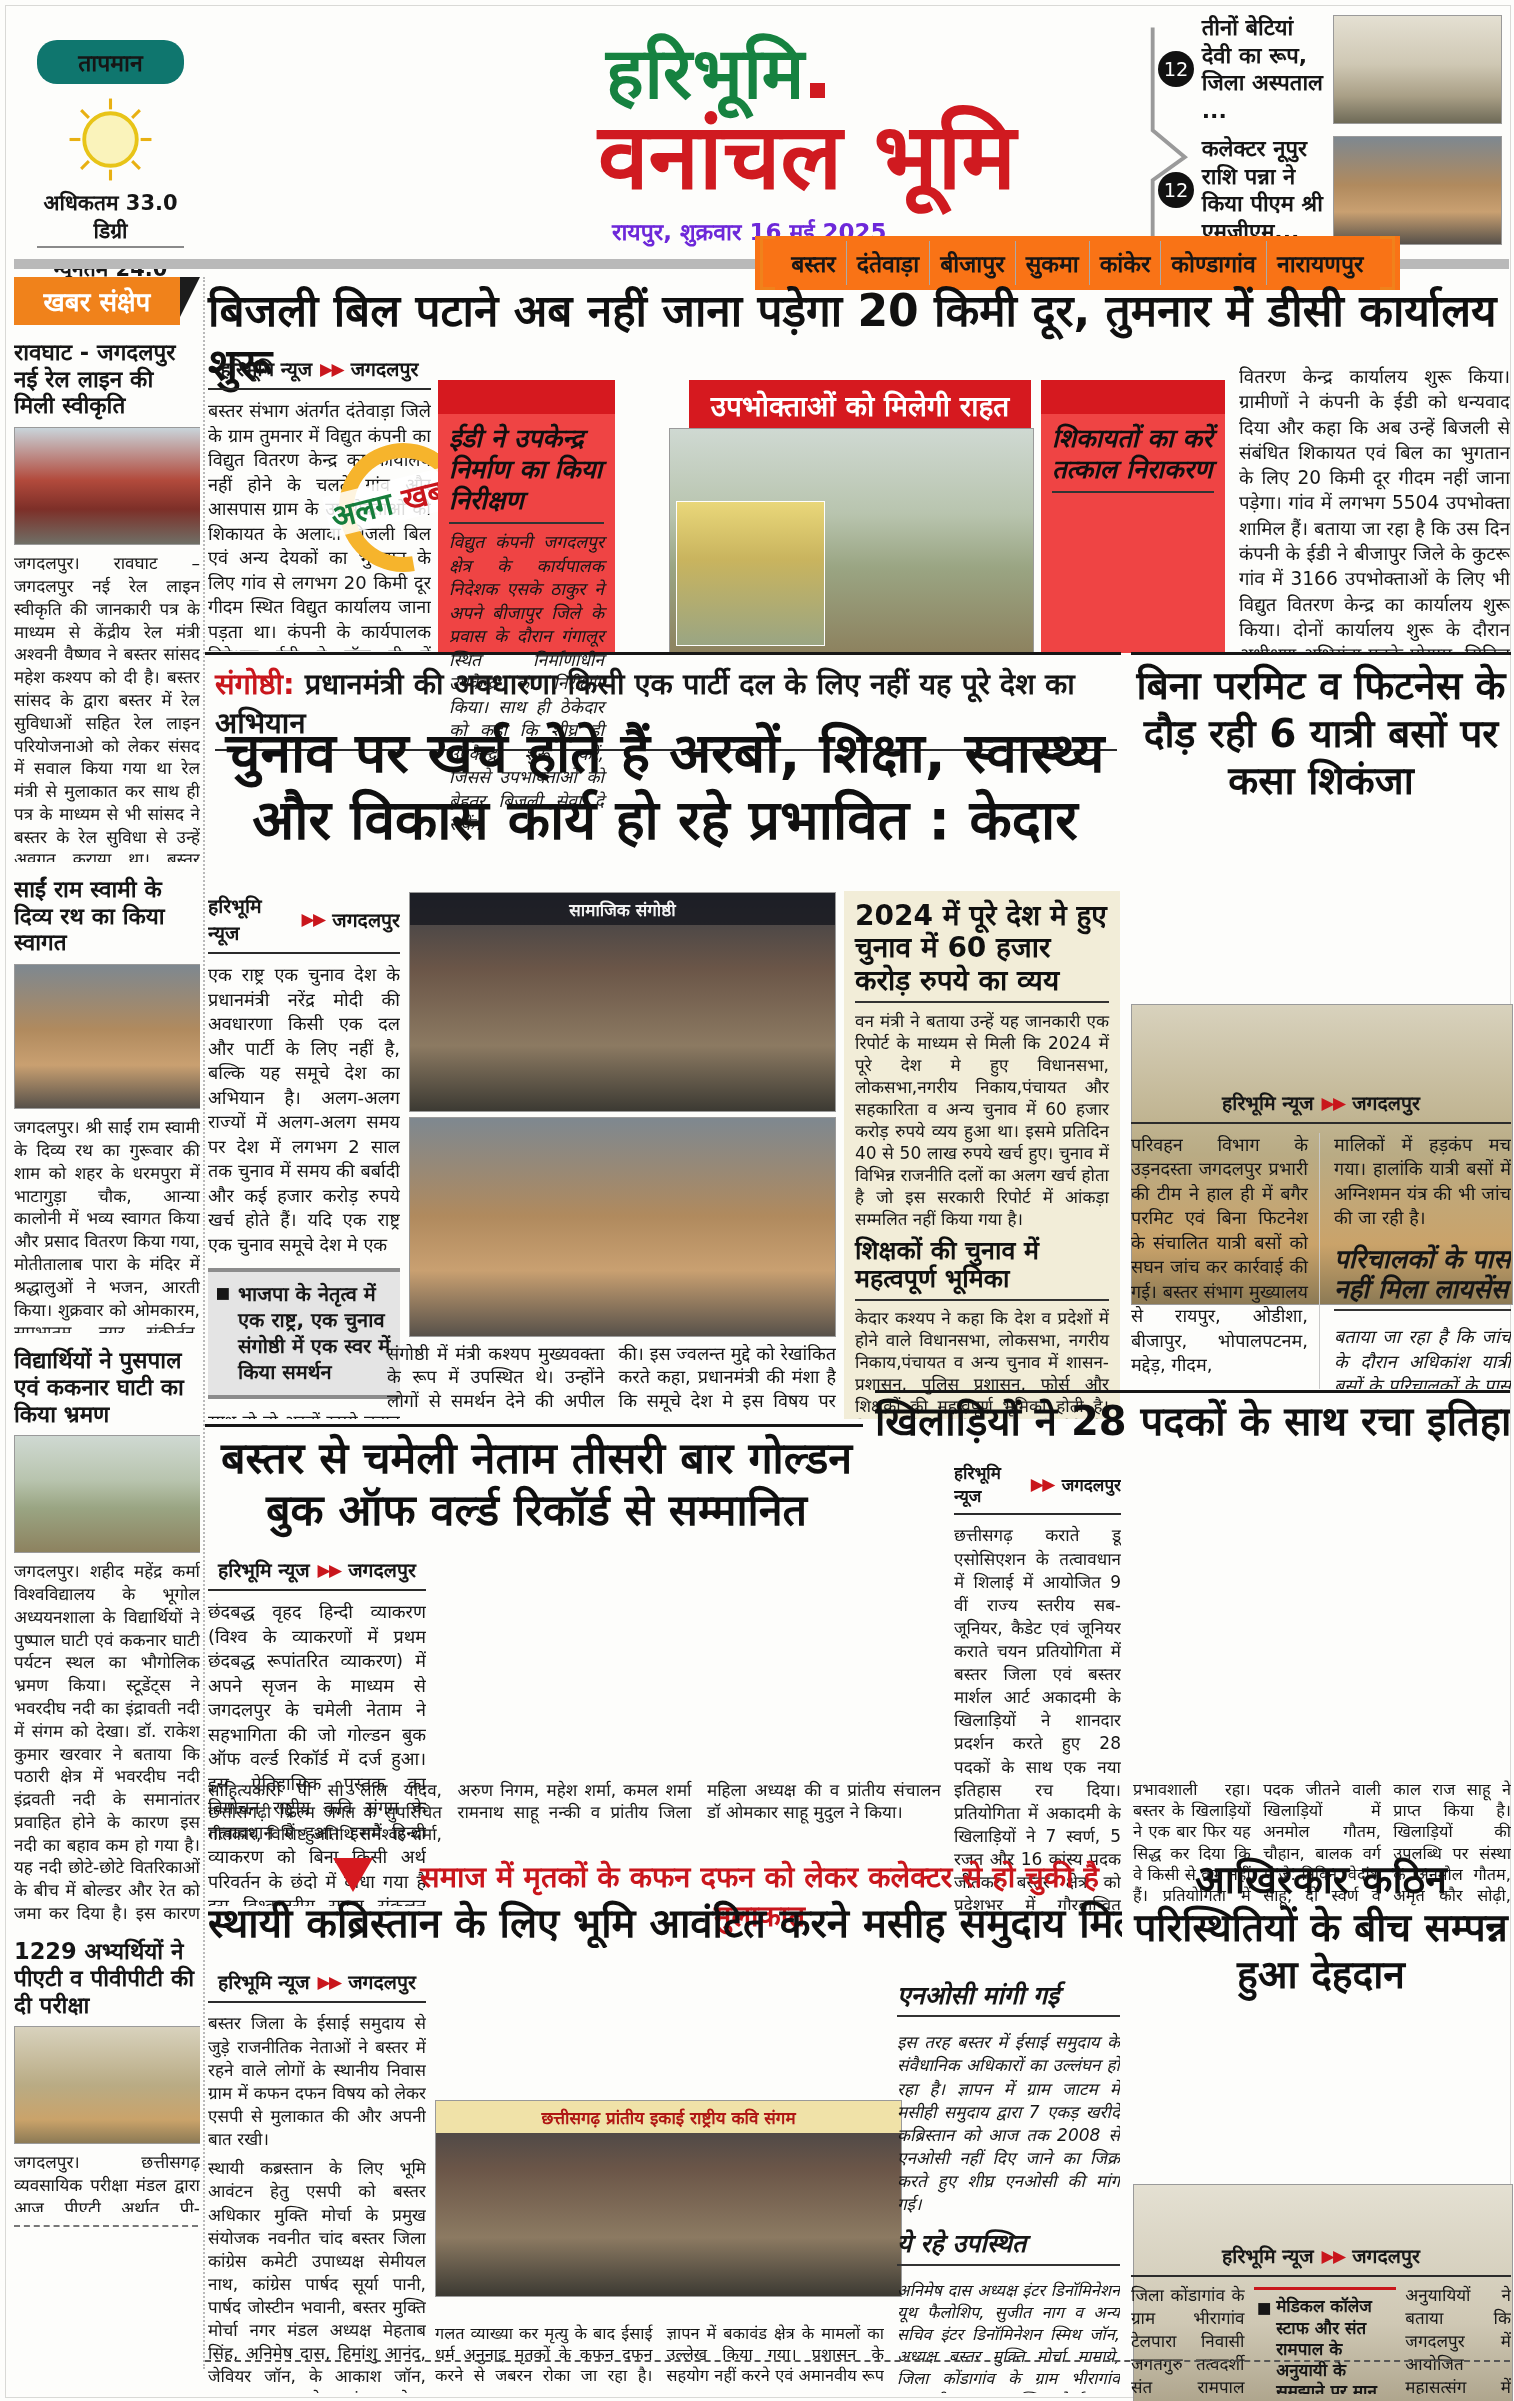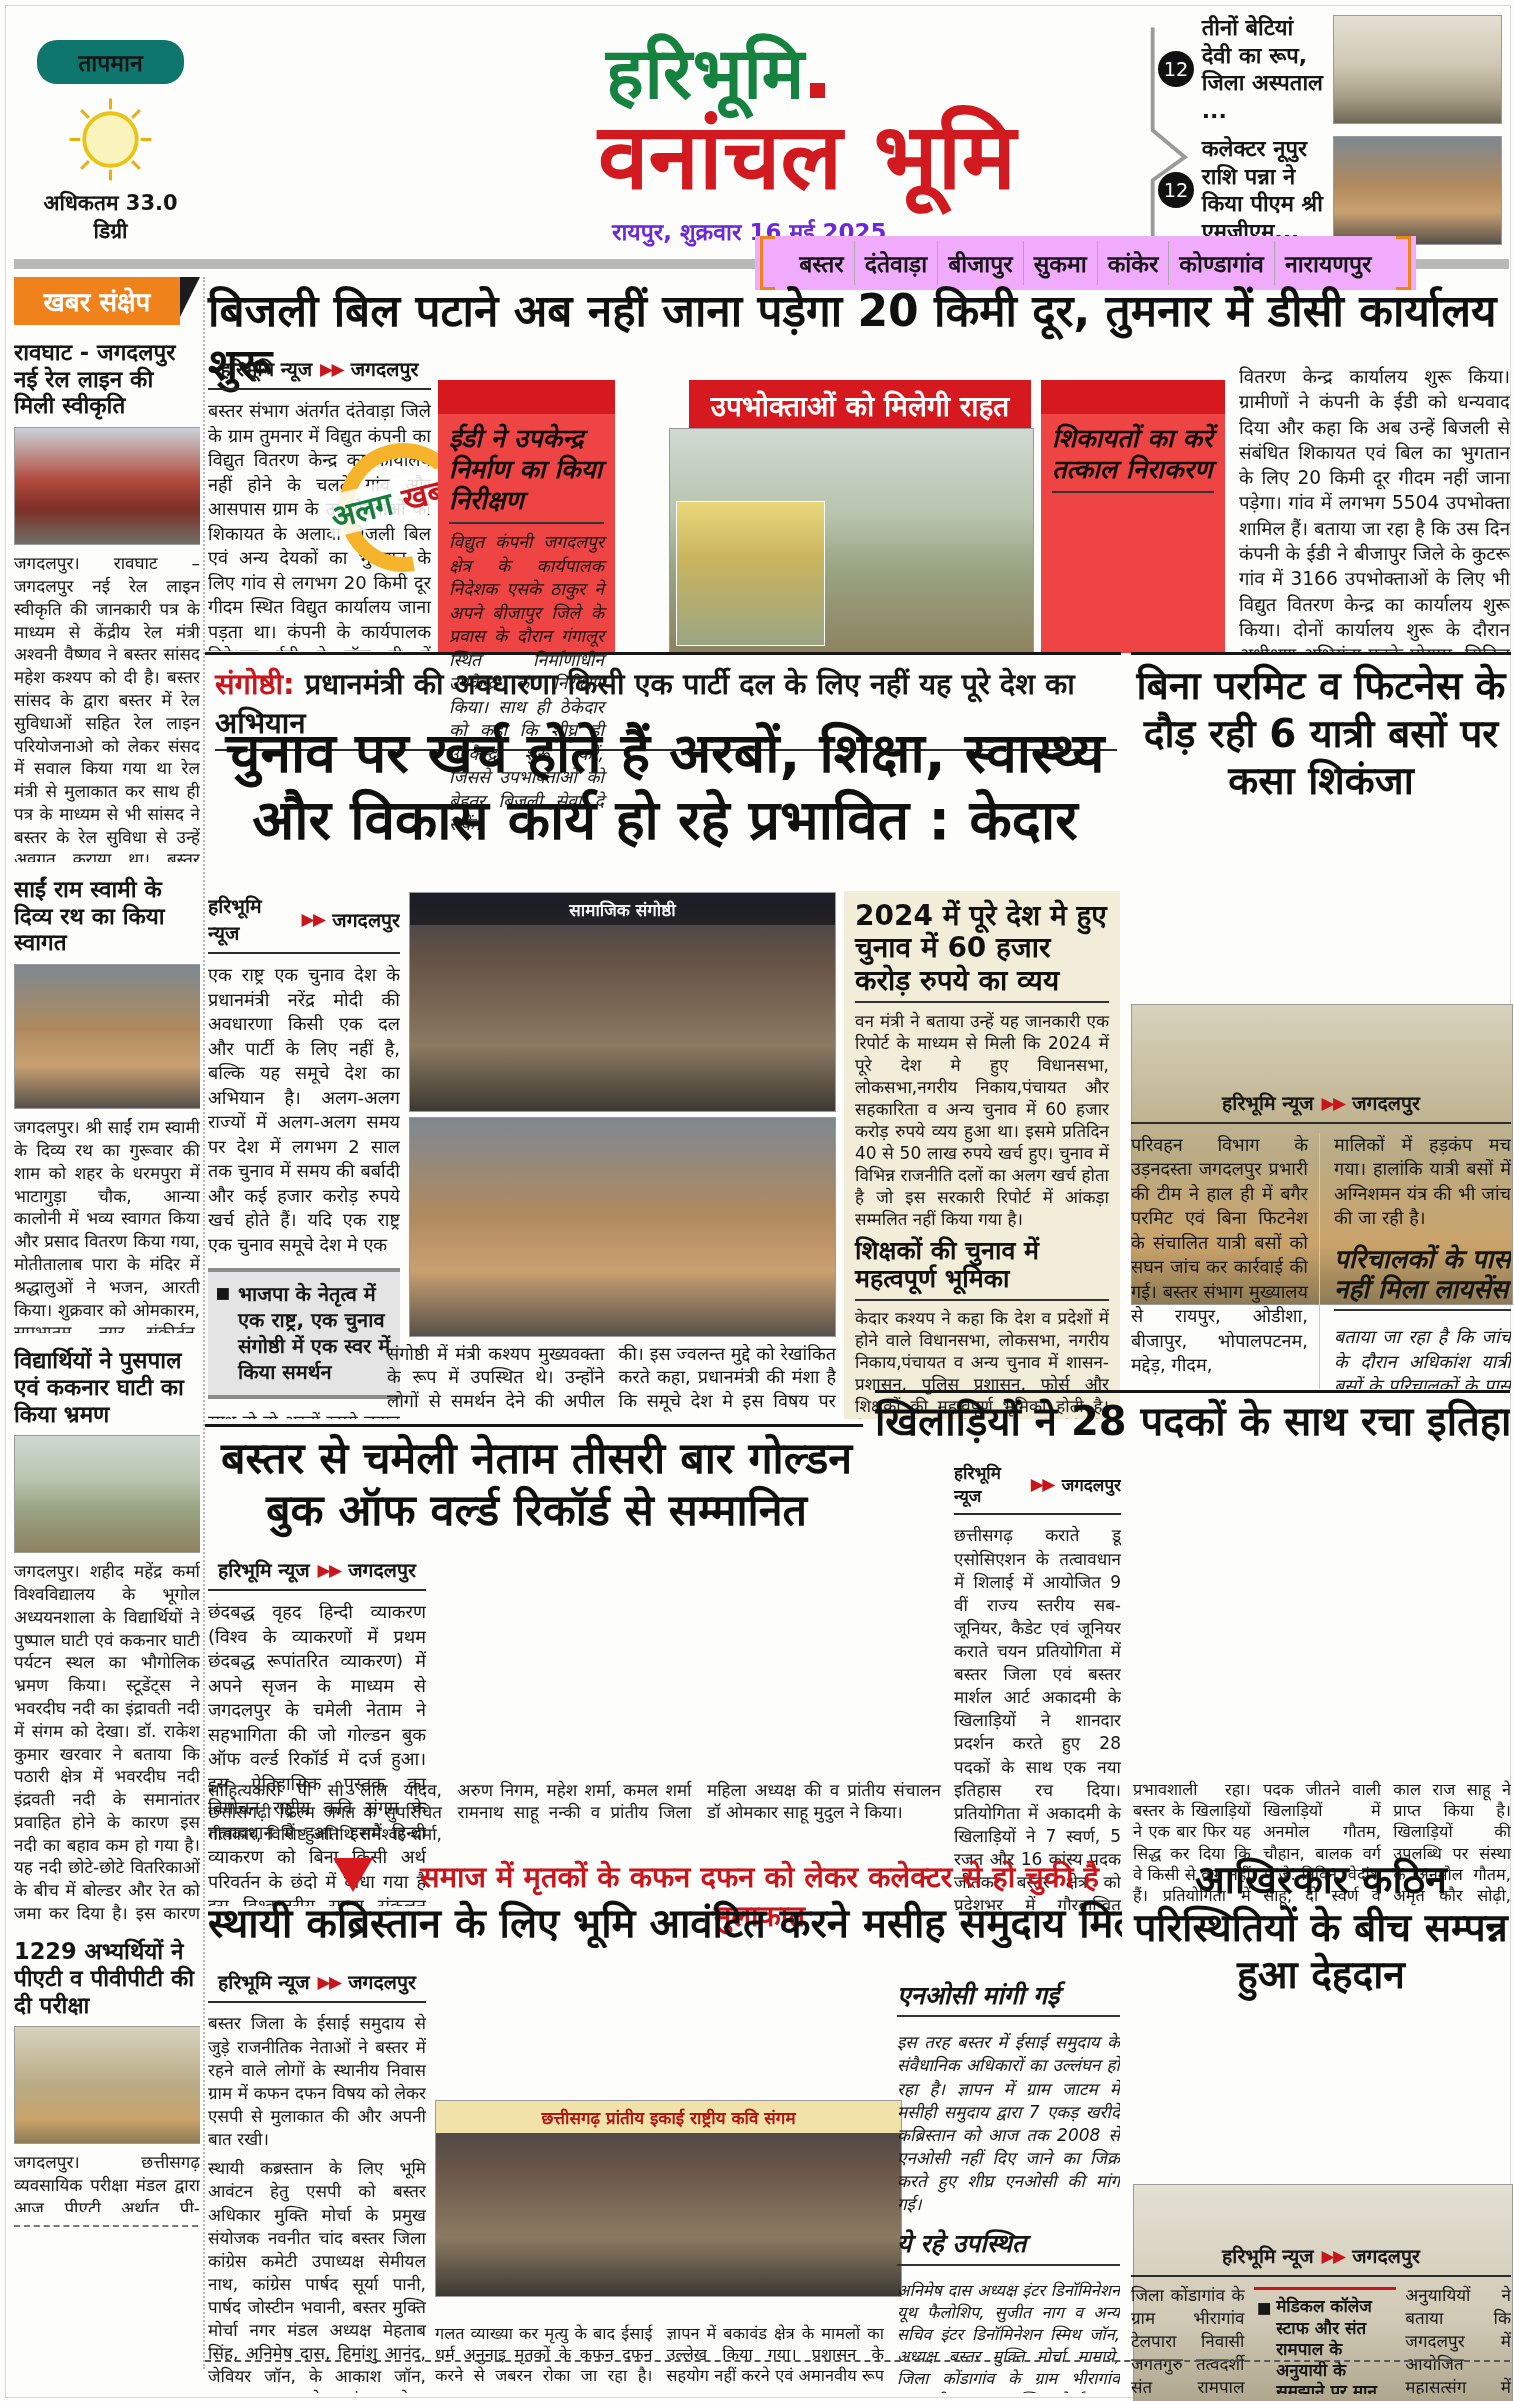--- a/index.html
+++ b/index.html
@@ -6,21 +6,21 @@
   body{
     width:1514px;height:2401px;position:relative;background:#fdfdfb;
     font-family:"DejaVu Sans",sans-serif;color:#161616;overflow:hidden;
   }
   .abs{position:absolute;}
   .page-frame{left:4.6px;top:4.6px;width:1504px;height:2391px;border:1.5px solid #d9d9d6;pointer-events:none;}
   
   .temp-box{left:37px;top:40px;width:147px;text-align:center;}
   .temp-pill{background:#0f766e;border-radius:20px;padding:6.2px 0;font-size:23px;font-weight:bold;}
   .sun{margin:12.4px auto 6.2px auto;display:block;}
-  .temp-max{font-size:21px;font-weight:bold;border-bottom:2.3px solid #8a8a8a;padding-bottom:22px;}
+  .temp-max{font-size:21px;font-weight:bold;border-bottom:2.3px solid #8a8a8a;padding-bottom:2px;}
   .temp-min{font-size:21px;font-weight:bold;padding-top:6.2px;}
   .brand-top{left:606px;top:22px;font-size:71px;font-weight:800;color:#168240;letter-spacing:0.8px;}
   .brand-dot{display:inline-block;width:15.5px;height:15.5px;background:#d01a20;margin-left:4.6px;}
   .brand-main{left:598px;top:91px;font-size:91px;font-weight:800;color:#d01a20;white-space:nowrap;}
   .dateline{left:612px;top:215px;font-size:23px;font-weight:bold;color:#6d28d9;}
   .teasers{left:1158px;top:14px;width:352px;}
   .teaser{display:flex;align-items:center;gap:7.7px;margin-bottom:11px;}
   .tz-circle{min-width:36px;height:36px;border-radius:50%;background:#111;color:#fff;font-size:19.4px;
     display:flex;align-items:center;justify-content:center;}
   .tz-text{width:124px;font-size:22px;font-weight:bold;line-height:1.25;}
@@ -32,21 +32,21 @@
   .photo.p-room{background:linear-gradient(180deg,#e4e0d2 0%,#cfc8b4 45%,#a99f86 75%,#6e6a57 100%);}
   .photo.p-stage{background:linear-gradient(180deg,#3a3f46 0%,#6b5648 35%,#8c7a62 70%,#3c3a33 100%);}
   .photo.p-crowd{background:linear-gradient(180deg,#7e8890 0%,#b08a5e 45%,#c9a071 70%,#57514a 100%);}
   .photo.p-train{background:linear-gradient(180deg,#c9d4da 0%,#b24a3c 45%,#7d2f28 70%,#6f6f66 100%);}
   .photo.p-field{background:linear-gradient(180deg,#d8d2bd 0%,#b9ab84 50%,#caa36a 80%,#8c7a55 100%);}
   .photo-band{position:absolute;left:0;top:0;width:100%;background:rgba(20,22,30,.78);color:#f3f3f3;
      font-size:17px;font-weight:bold;text-align:center;padding:4.6px 0;}
   .photo-band.yellow{background:#f0e2a8;color:#b01714;}
   
   .nav-bar{left:14px;top:259px;width:1495px;height:10px;background:#b9b9b9;}
-  .nav-box{left:755px;top:236px;background:#f0abfc;display:flex;padding:0 4.6px;gap:8px;}
+  .nav-box{left:755px;top:236px;background:#f97316;display:flex;padding:0 4.6px;}
   .bracket{width:12.4px;height:48px;border:3.1px solid #f0821b;}
   .bracket.l{border-right:none;}
   .bracket.r{border-left:none;}
   .nav-list{list-style:none;margin:0;padding:0 6.2px;display:flex;align-items:center;}
   .nav-list li{font-size:23px;font-weight:bold;padding:6.2px 10px;border-left:1.5px solid #aaa;white-space:nowrap;cursor:pointer;}
   .nav-list li:first-child{border-left:none;}
   
   .sidebar{left:14px;top:277px;width:186px;height:1935px;overflow:hidden;}
   .sb-head{position:relative;background:#f0821b;color:#fff;font-size:26px;font-weight:800;
      text-align:center;padding:6.2px 0;margin-right:20px;}

